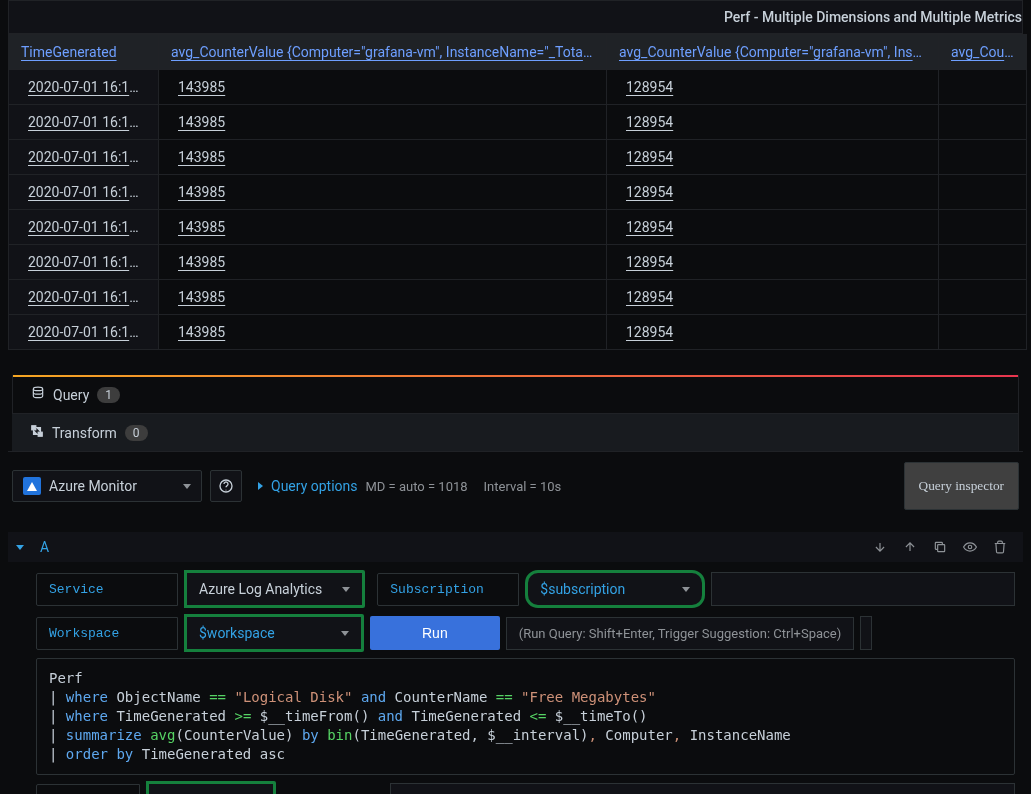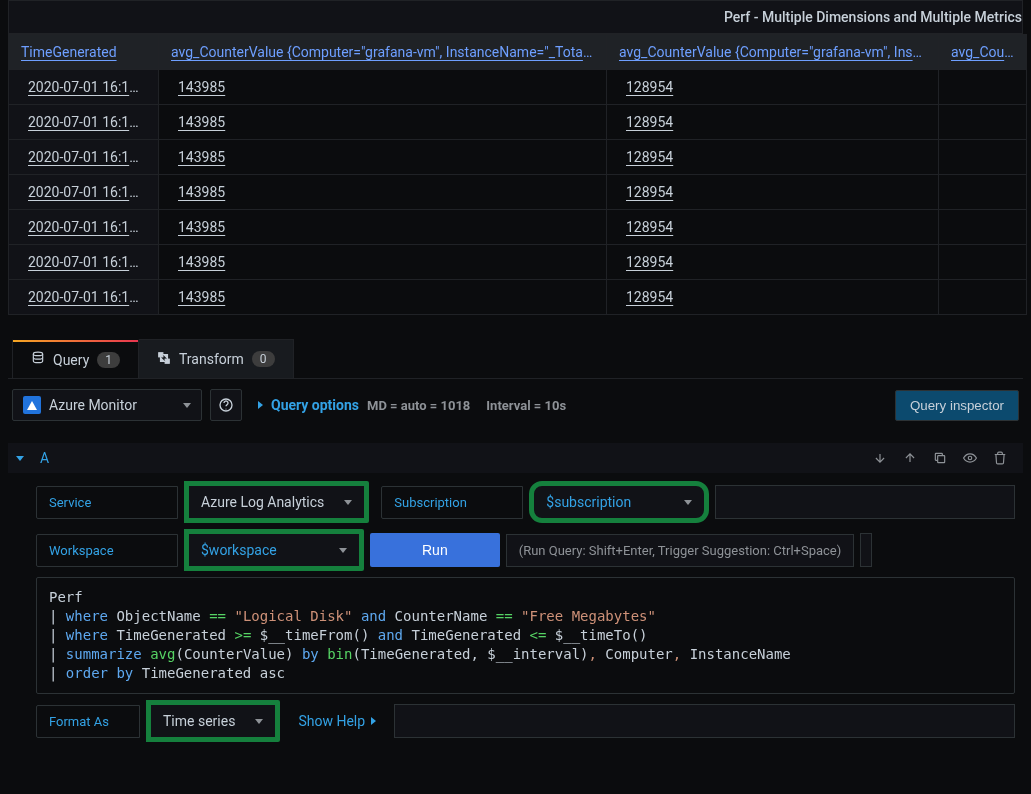--- a/index.html
+++ b/index.html
@@ -57,20 +57,21 @@
     table.data tbody tr td { background: #0b0c0e; }
     table.data tbody tr td.col0 { background: #111217; }
 
     
     .tabs {
       display: flex;
       gap: 0;
       margin-top: 24px;
       border-bottom: 1px solid #202226;
       padding: 0 4px;
+      flex-direction: column;
     }
     .tab {
       display: flex;
       align-items: center;
       gap: 8px;
       padding: 10px 18px;
       background: #181b1f;
       border: 1px solid #202226;
       border-bottom: none;
       color: #c7d0d9;
@@ -139,32 +140,32 @@
       cursor: pointer;
     }
     .icon-btn svg { stroke: #c7d0d9; fill: none; }
     .q-options {
       display: flex;
       align-items: center;
       gap: 8px;
       color: #33a2e5;
       padding: 0 8px;
       cursor: pointer;
-      font-weight: bold;
     }
     .q-options .meta { color: #8e9297; font-size: 13px; }
     .q-options .meta span { margin-right: 16px; }
     .spacer { flex: 1; }
     .inspector-btn {
-      background: #0c4a6e;
-      border: 1px solid #2c3235;
-      border-radius: 2px;
-      padding: 7px 14px;
-      color: #c7d0d9;
-      cursor: pointer;
+      background: #404040;
+      border: 1px solid #2c3235;
+      border-radius: 2px;
+      padding: 15px 14px;
+      color: #c7d0d9;
+      cursor: pointer;
+      font-family: Liberation Serif, serif;
     }
 
     
     .q-header {
       display: flex;
       align-items: center;
       padding: 6px 8px;
       background: #111217;
       margin-top: 12px;
       gap: 8px;
@@ -187,24 +188,25 @@
     }
     .form-row { display: flex; gap: 6px; align-items: center; flex-wrap: wrap; }
     .fld-label {
       background: #0b0c0e;
       color: #33a2e5;
       padding: 8px 12px;
       font-size: 13px;
       min-width: 142px;
       border: 1px solid #2c3235;
       border-radius: 2px 0 0 2px;
+      font-family: Liberation Mono, monospace;
     }
     .fld-select {
       background: #111217;
-      border: 5px solid #15803d;
+      border: 3px solid #15803d;
       border-radius: 0 2px 2px 0;
       padding: 8px 12px;
       min-width: 180px;
       display: flex;
       justify-content: space-between;
       align-items: center;
       cursor: pointer;
       gap: 20px;
     }
     .fld-select.var { color: #33a2e5; }
@@ -304,20 +306,26 @@
           <td class="num">128954</td>
           <td class="num"></td>
         </tr>
         <tr>
           <td class="col0">2020-07-01 16:10:50</td>
           <td class="num">143985</td>
           <td class="num">128954</td>
           <td class="num"></td>
         </tr>
         <tr>
+          <td class="col0">2020-07-01 16:11:10</td>
+          <td class="num">143985</td>
+          <td class="num">128954</td>
+          <td class="num"></td>
+        </tr>
+        <tr>
           <td class="col0">2020-07-01 16:11:20</td>
           <td class="num">143985</td>
           <td class="num">128954</td>
           <td class="num"></td>
         </tr>
         <tr>
           <td class="col0">2020-07-01 16:11:30</td>
           <td class="num">143985</td>
           <td class="num">128954</td>
           <td class="num"></td>

